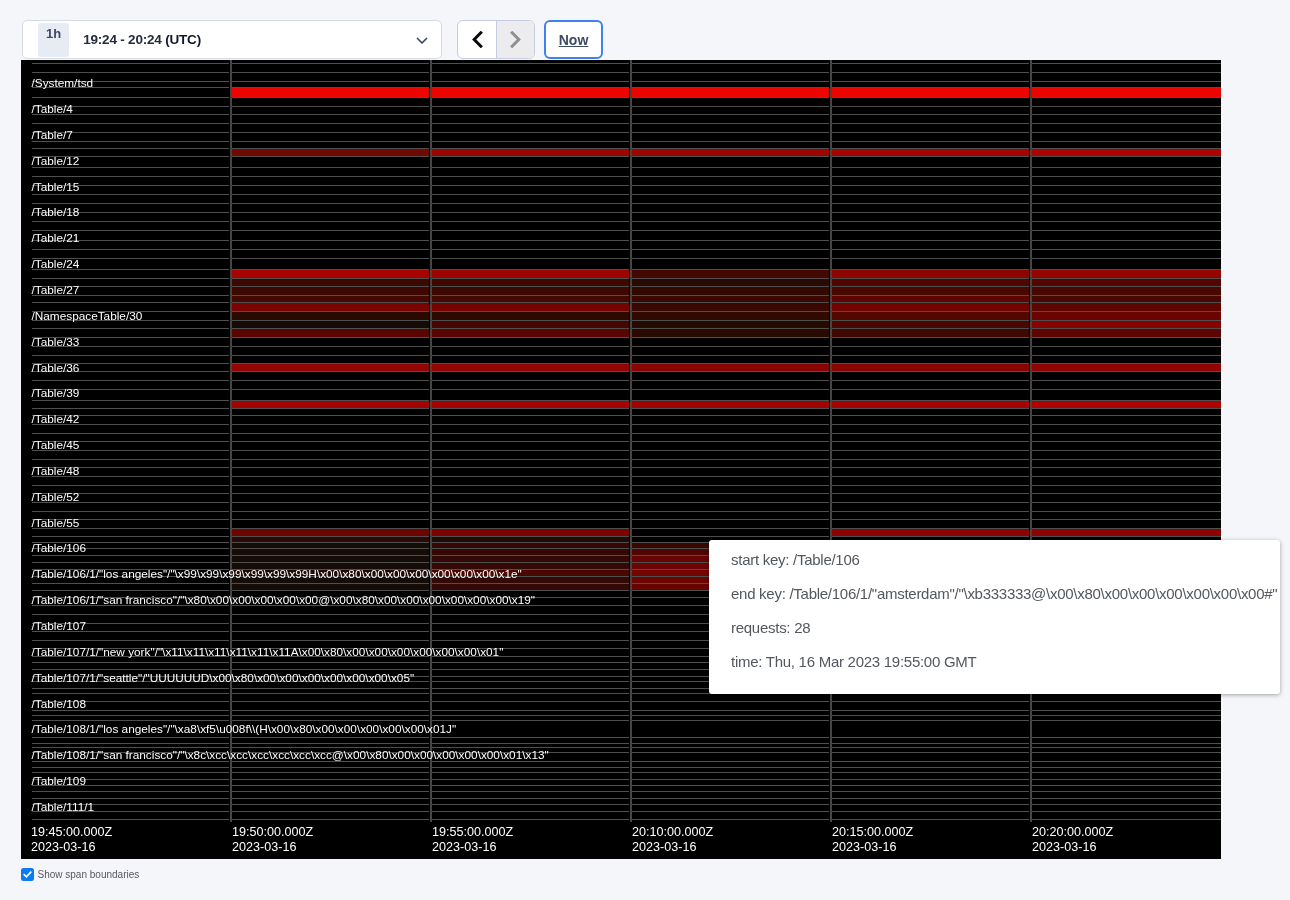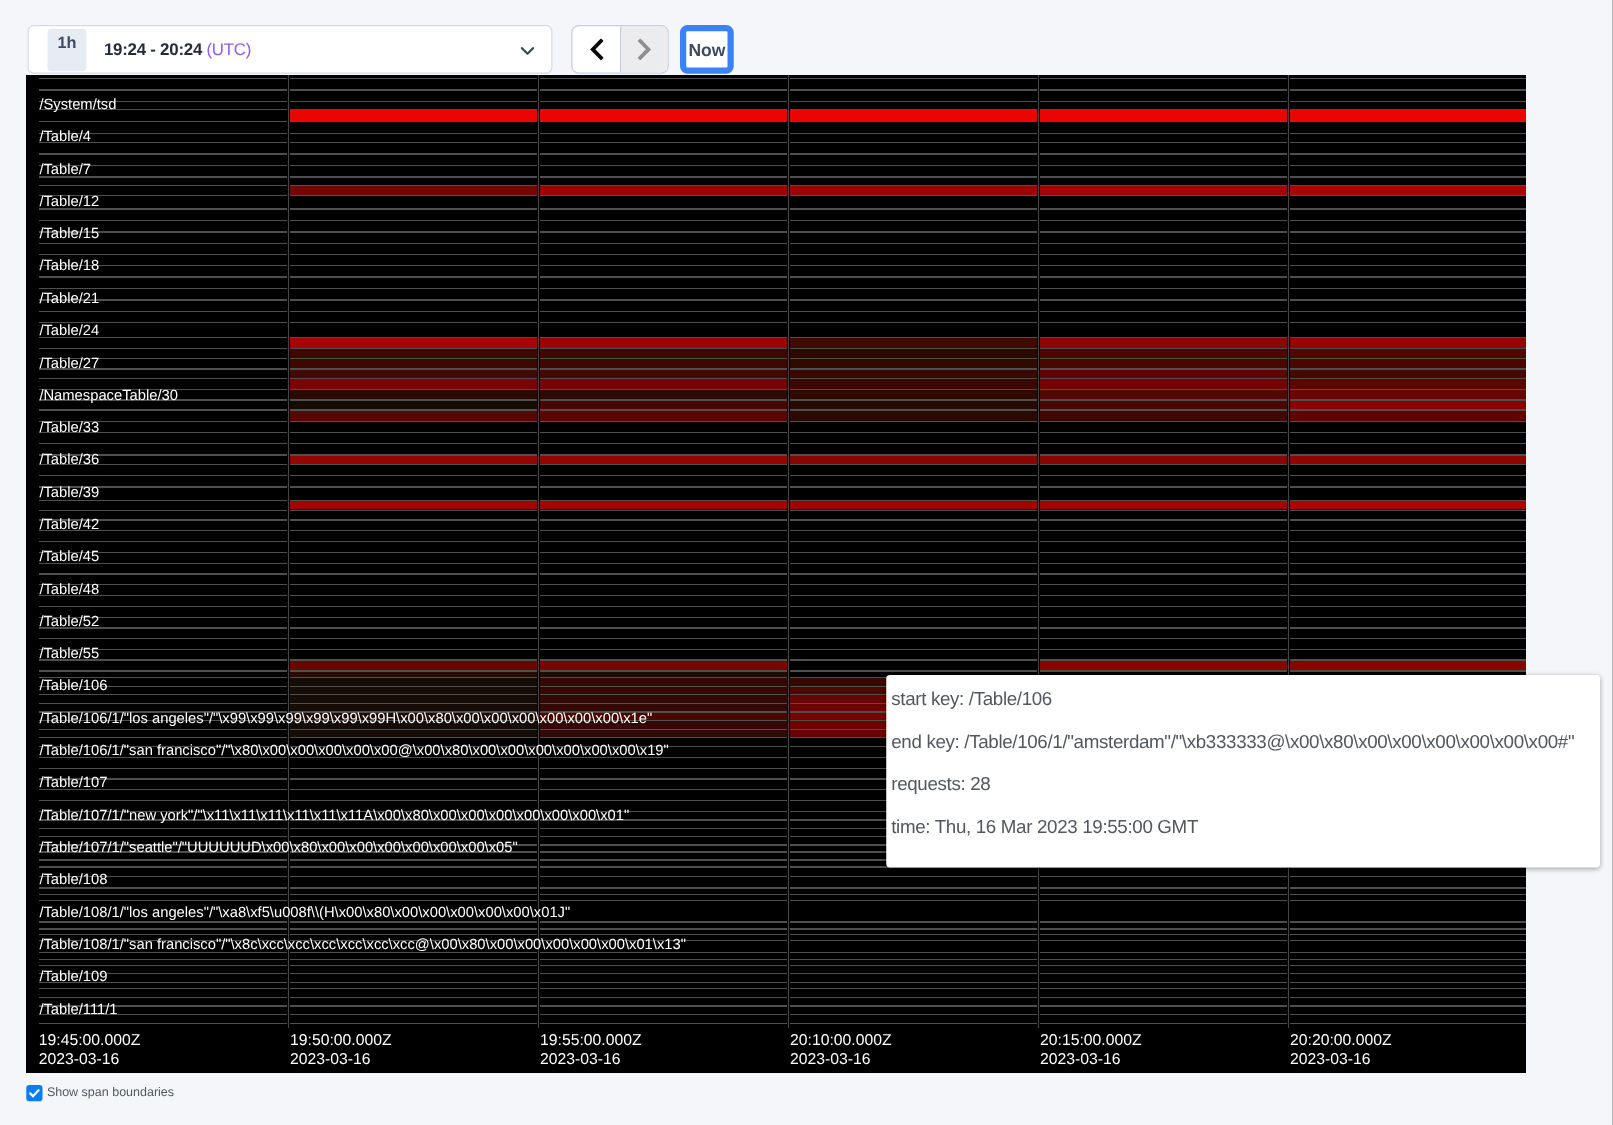--- a/index.html
+++ b/index.html
@@ -1,25 +1,25 @@
 <!DOCTYPE html>
 <html><head><meta charset="utf-8"><style>
   * { margin:0; padding:0; box-sizing:border-box; }
   html,body { width:1290px; height:900px; background:#f4f6fa; font-family:"Liberation Sans",sans-serif; position:relative; overflow:hidden; }
   .abs { position:absolute; }
   .timebox { left:22px; top:20px; width:420px; height:39px; background:#fff; border:1px solid #d6dae3; border-radius:5px; display:flex; align-items:center; }
   .chip { margin-left:15px; background:#e7ebf3; border-radius:3px; font-size:13px; font-weight:bold; color:#3e4a63; padding:3px 8px 16px; }
   .trange { margin-left:14px; font-size:13.5px; letter-spacing:-0.2px; font-weight:bold; color:#252b3d; }
-  .utc { font-weight:normal; color:#8b5cf6; }
+  .utc { font-weight:bold; color:#0f172a; }
   .ddchev { position:absolute; right:13px; top:16px; }
   .navgroup { left:457px; top:20px; width:78px; height:39px; background:#fff; border:1px solid #c6cde0; border-radius:6px; display:flex; }
   .navcell { width:50%; display:flex; align-items:center; justify-content:center; }
   .navcell.dis { background:#ececee; border-left:1px solid #c6cde0; border-radius:0 6px 6px 0; }
-  .nowbtn { left:544px; top:20px; width:43px; height:39px; background:#fff; border:5px solid #3b82f6; border-radius:6px; color:#3d4a66; font-size:14px; font-weight:bold; display:flex; align-items:center; justify-content:center; }
-  .tooltip { left:709px; top:540px; width:571px; height:154px; background:#fff; border-radius:3px; box-shadow:0 1px 4px rgba(0,0,0,.35); color:#53585e; font-size:15px; letter-spacing:-0.27px; line-height:34px; padding:3px 4px; white-space:nowrap; overflow:hidden; }
+  .nowbtn { left:544px; top:20px; width:59px; height:39px; background:#fff; border:2px solid #3b82f6; border-radius:6px; color:#3d4a66; font-size:14px; font-weight:bold; display:flex; align-items:center; justify-content:center;text-decoration:underline; }
+  .tooltip { left:709px; top:540px; width:571px; height:154px; background:#fff; border-radius:3px; box-shadow:0 1px 4px rgba(0,0,0,.35); color:#53585e; font-size:15px; letter-spacing:-0.27px; line-height:34px; padding:3px 22px; white-space:nowrap; overflow:hidden; }
   .cbrow { left:21px; top:868px; display:flex; align-items:center; font-size:10px; color:#55595e; }
   .cb { width:12.5px; height:12.5px; background:#0d7cf2; border-radius:2.5px; margin-right:4px; display:flex; align-items:center; justify-content:center; }
 </style></head>
 <body>
 <div class="abs" style="left:0;top:0;"><svg width="1290" height="900" viewBox="0 0 1290 900" font-family="Liberation Sans, sans-serif" shape-rendering="crispEdges">
 <rect x="21.0" y="60.0" width="1200.0" height="798.5" fill="#000"></rect>
 <rect x="232.3" y="87.3" width="197.4" height="9.3" fill="#ec0400"></rect>
 <rect x="432.3" y="87.3" width="197.4" height="9.3" fill="#ec0400"></rect>
 <rect x="632.3" y="87.3" width="197.4" height="9.3" fill="#ec0400"></rect>
 <rect x="832.3" y="87.3" width="197.4" height="9.3" fill="#ec0400"></rect>

